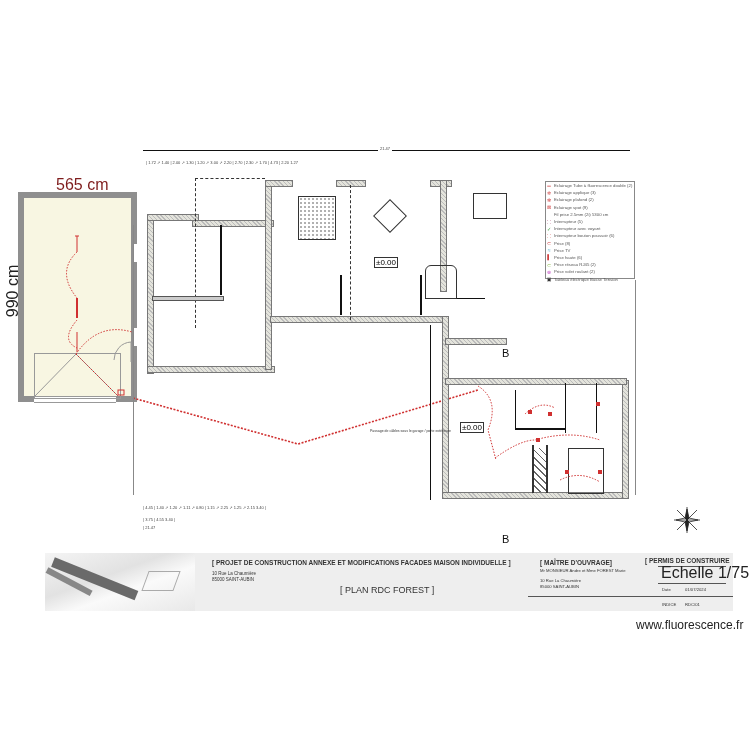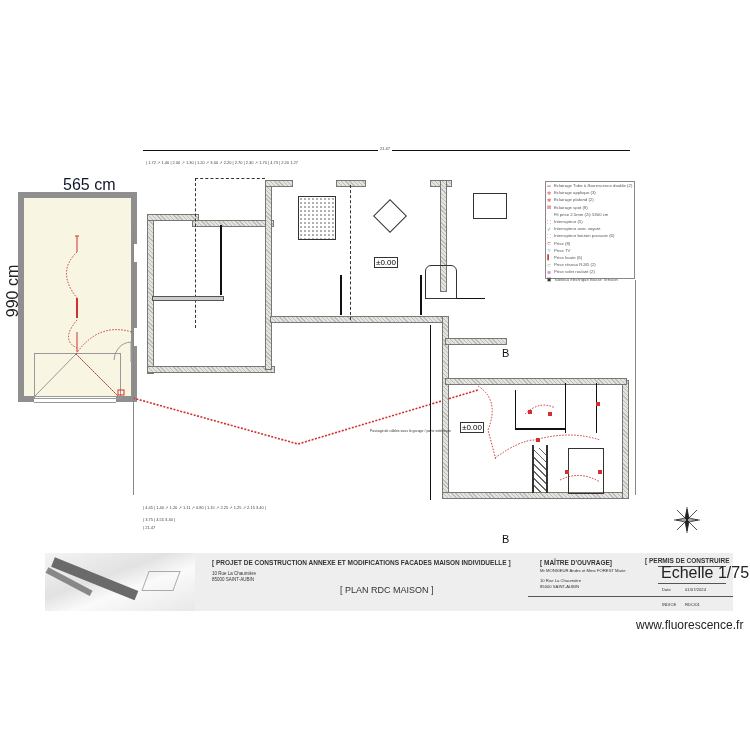--- a/index.html
+++ b/index.html
@@ -13,21 +13,21 @@
   .legend{position:absolute;left:545px;top:181px;width:88px;height:96px;border:1px solid #888;background:#fff;}
   .legend .row{display:flex;align-items:center;height:7.2px;font-size:4.3px;color:#555;white-space:nowrap;overflow:hidden;}
   .legend .sym{width:6px;font-size:5px;text-align:center;margin-right:2px;}
   .tblock{position:absolute;left:45px;top:553px;width:688px;height:58px;background:#eeeeee;}
   .tb-img{position:absolute;left:0;top:0;width:150px;height:58px;background:linear-gradient(160deg,#f4f4f4 0%,#e2e2e2 40%,#fafafa 60%,#e8e8e8 100%);}
   .bar{position:absolute;background:#777;transform-origin:left center;}
 </style>
 </head>
 <body>
 
-<div class="abs" style="left:63px;top:176px;font-size:16px;color:#0f172a;">565 cm</div>
+<div class="abs" style="left:56px;top:176px;font-size:16px;color:#7f1d1d;">565 cm</div>
 <div class="abs" style="left:-22px;top:282px;font-size:16px;color:#222;transform:rotate(-90deg);transform-origin:center;width:70px;text-align:center;">990 cm</div>
 
 <div class="abs" style="left:18px;top:192px;width:119px;height:210px;background:#8f8f8f;">
   <div class="abs" style="left:6px;top:6px;width:107px;height:198px;background:#f8f6e2;"></div>
 
   <div class="abs" style="left:16px;top:204px;width:82px;height:5px;background:#fff;border-top:1px solid #999;border-bottom:1px solid #999;"></div>
 
   <div class="abs" style="left:16px;top:161px;width:85px;height:44px;border:1px solid #999;"></div>
   <svg class="abs" style="left:0;top:0;" width="119" height="210">
     <line x1="17" y1="204" x2="58" y2="162" stroke="#999" stroke-width="1"></line>
@@ -195,21 +195,21 @@
 
 <div class="tblock">
   <div class="tb-img">
     <div class="bar" style="left:8px;top:4px;width:90px;height:10px;background:#6a6a6a;transform:rotate(22deg);"></div>
     <div class="bar" style="left:2px;top:14px;width:50px;height:6px;background:#888;transform:rotate(28deg);"></div>
     <div class="abs" style="left:100px;top:18px;width:30px;height:18px;border:1px solid #aaa;transform:skew(-20deg);"></div>
   </div>
   <div class="abs" style="left:167px;top:6px;font-size:6.5px;font-weight:bold;color:#333;white-space:nowrap;">[ PROJET DE CONSTRUCTION ANNEXE ET MODIFICATIONS FACADES MAISON INDIVIDUELLE ]</div>
   <div class="abs tiny" style="left:167px;top:18px;font-size:4.5px;">10 Rue La Chaumière</div>
   <div class="abs tiny" style="left:167px;top:24px;font-size:4.5px;">85000 SAINT-AUBIN</div>
-  <div class="abs" style="left:295px;top:32px;font-size:9px;color:#333;white-space:nowrap;">[ PLAN RDC MAISON ]</div>
+  <div class="abs" style="left:295px;top:32px;font-size:9px;color:#333;white-space:nowrap;">[ PLAN RDC FOREST ]</div>
 
   <div class="abs" style="left:495px;top:6px;font-size:6.5px;font-weight:bold;color:#333;white-space:nowrap;">[ MAÎTRE D'OUVRAGE]</div>
   <div class="abs tiny" style="left:495px;top:15px;font-size:4.2px;">Mr MONSIEUR Andre et Mme FOREST Marie</div>
   <div class="abs tiny" style="left:495px;top:25px;font-size:4.2px;">10 Rue La Chaumière</div>
   <div class="abs tiny" style="left:495px;top:31px;font-size:4.2px;">85000 SAINT-AUBIN</div>
   <div class="abs" style="left:483px;top:43px;width:205px;height:1px;background:#555;"></div>
 
   <div class="abs" style="left:600px;top:4px;font-size:6.5px;font-weight:bold;color:#333;white-space:nowrap;">[ PERMIS DE CONSTRUIRE</div>
   <div class="abs" style="left:613px;top:13px;width:68px;height:1px;background:#555;"></div>
   <div class="abs" style="left:616px;top:11px;font-size:16px;color:#222;white-space:nowrap;">Echelle 1/75</div>

